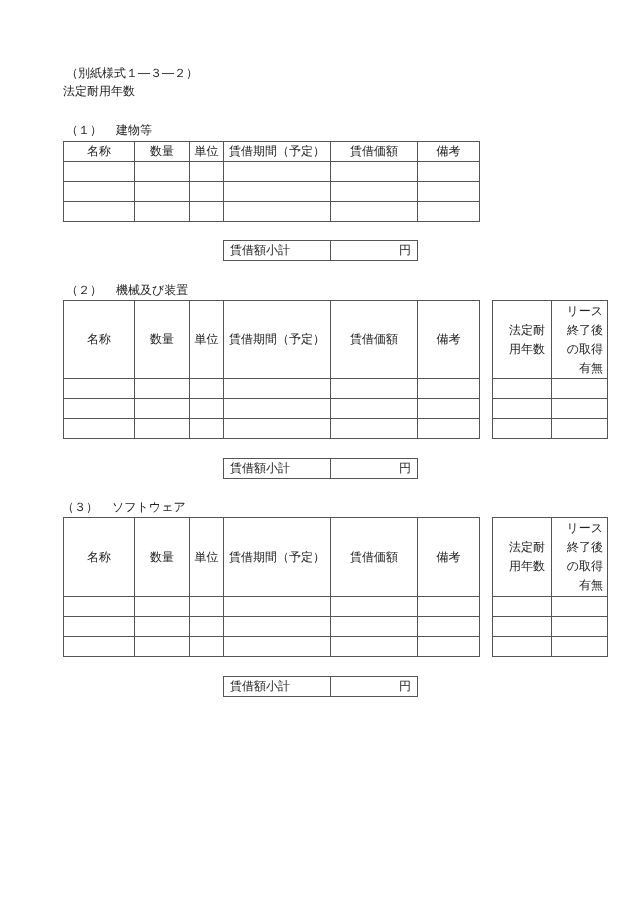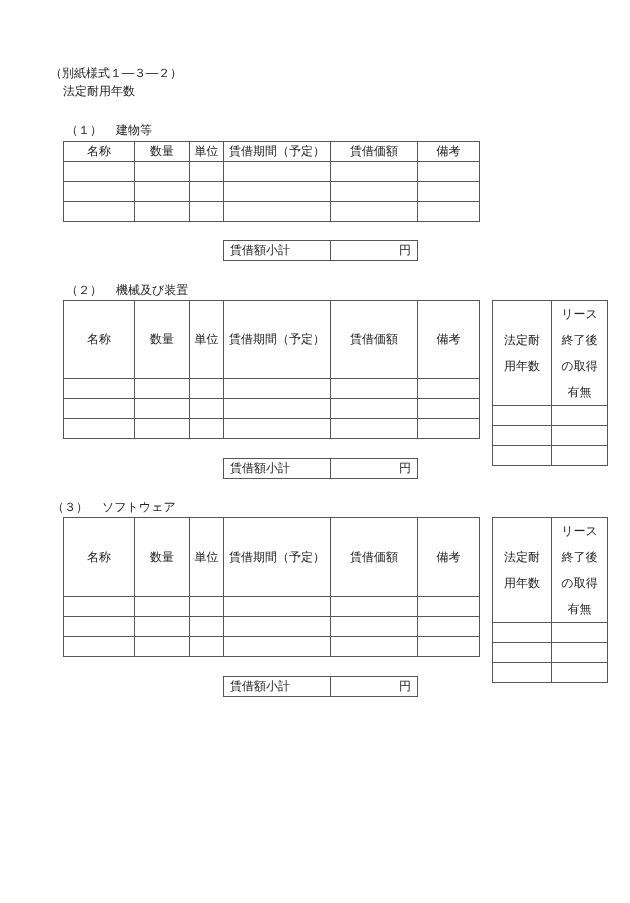--- a/index.html
+++ b/index.html
@@ -10,29 +10,29 @@
   }
   .abs { position: absolute; white-space: nowrap; }
   .line { line-height: 16px; }
   table.grid {
     position: absolute; border-collapse: collapse; table-layout: fixed;
   }
   table.grid td {
     border: 1px solid #555; padding: 0; text-align: center; vertical-align: middle;
     font-size: 12px; line-height: 19px; overflow: hidden; white-space: nowrap;
   }
-  table.grid td.wrap { white-space: normal; line-height: 26px; }
+  table.grid td.wrap { white-space: normal; line-height: 19px; text-align: right; }
   .sub td { height: 19px; }
   .sub td.amount { text-align: right; padding-right: 6px; }
   .sub td.label { text-align: left; padding-left: 6px; }
 </style>
 </head>
 <body>
 
-<div class="abs line" style="left:50px; top:65px;">（別紙様式１―３―２）</div>
+<div class="abs line" style="left:66px; top:65px;">（別紙様式１―３―２）</div>
 <div class="abs line" style="left:63px; top:83px;">法定耐用年数</div>
 
 <div class="abs line" style="left:66px; top:122px;">
   <span>（１）</span><span style="display:inline-block;width:14px;"></span><span>建物等</span>
 </div>
 
 <table class="grid" style="left:63px; top:141px; width:417px;">
   <colgroup>
       <col style="width:71px">
       <col style="width:55px">
@@ -170,21 +170,21 @@
       <col style="width:87px">
     </colgroup>
   <tbody>
       <tr>
     <td class="label">賃借額小計</td>
     <td class="amount"><span></span><span>円</span></td>
   </tr>
 </tbody>
   </table>
 
-<div class="abs line" style="left:52px; top:499px;">
+<div class="abs line" style="left:62px; top:499px;">
   <span>（３）</span><span style="display:inline-block;width:14px;"></span><span>ソフトウェア</span>
 </div>
 
 <table class="grid" style="left:63px; top:517px; width:417px;">
   <colgroup>
       <col style="width:71px">
       <col style="width:55px">
       <col style="width:34px">
       <col style="width:107px">
       <col style="width:87px">

